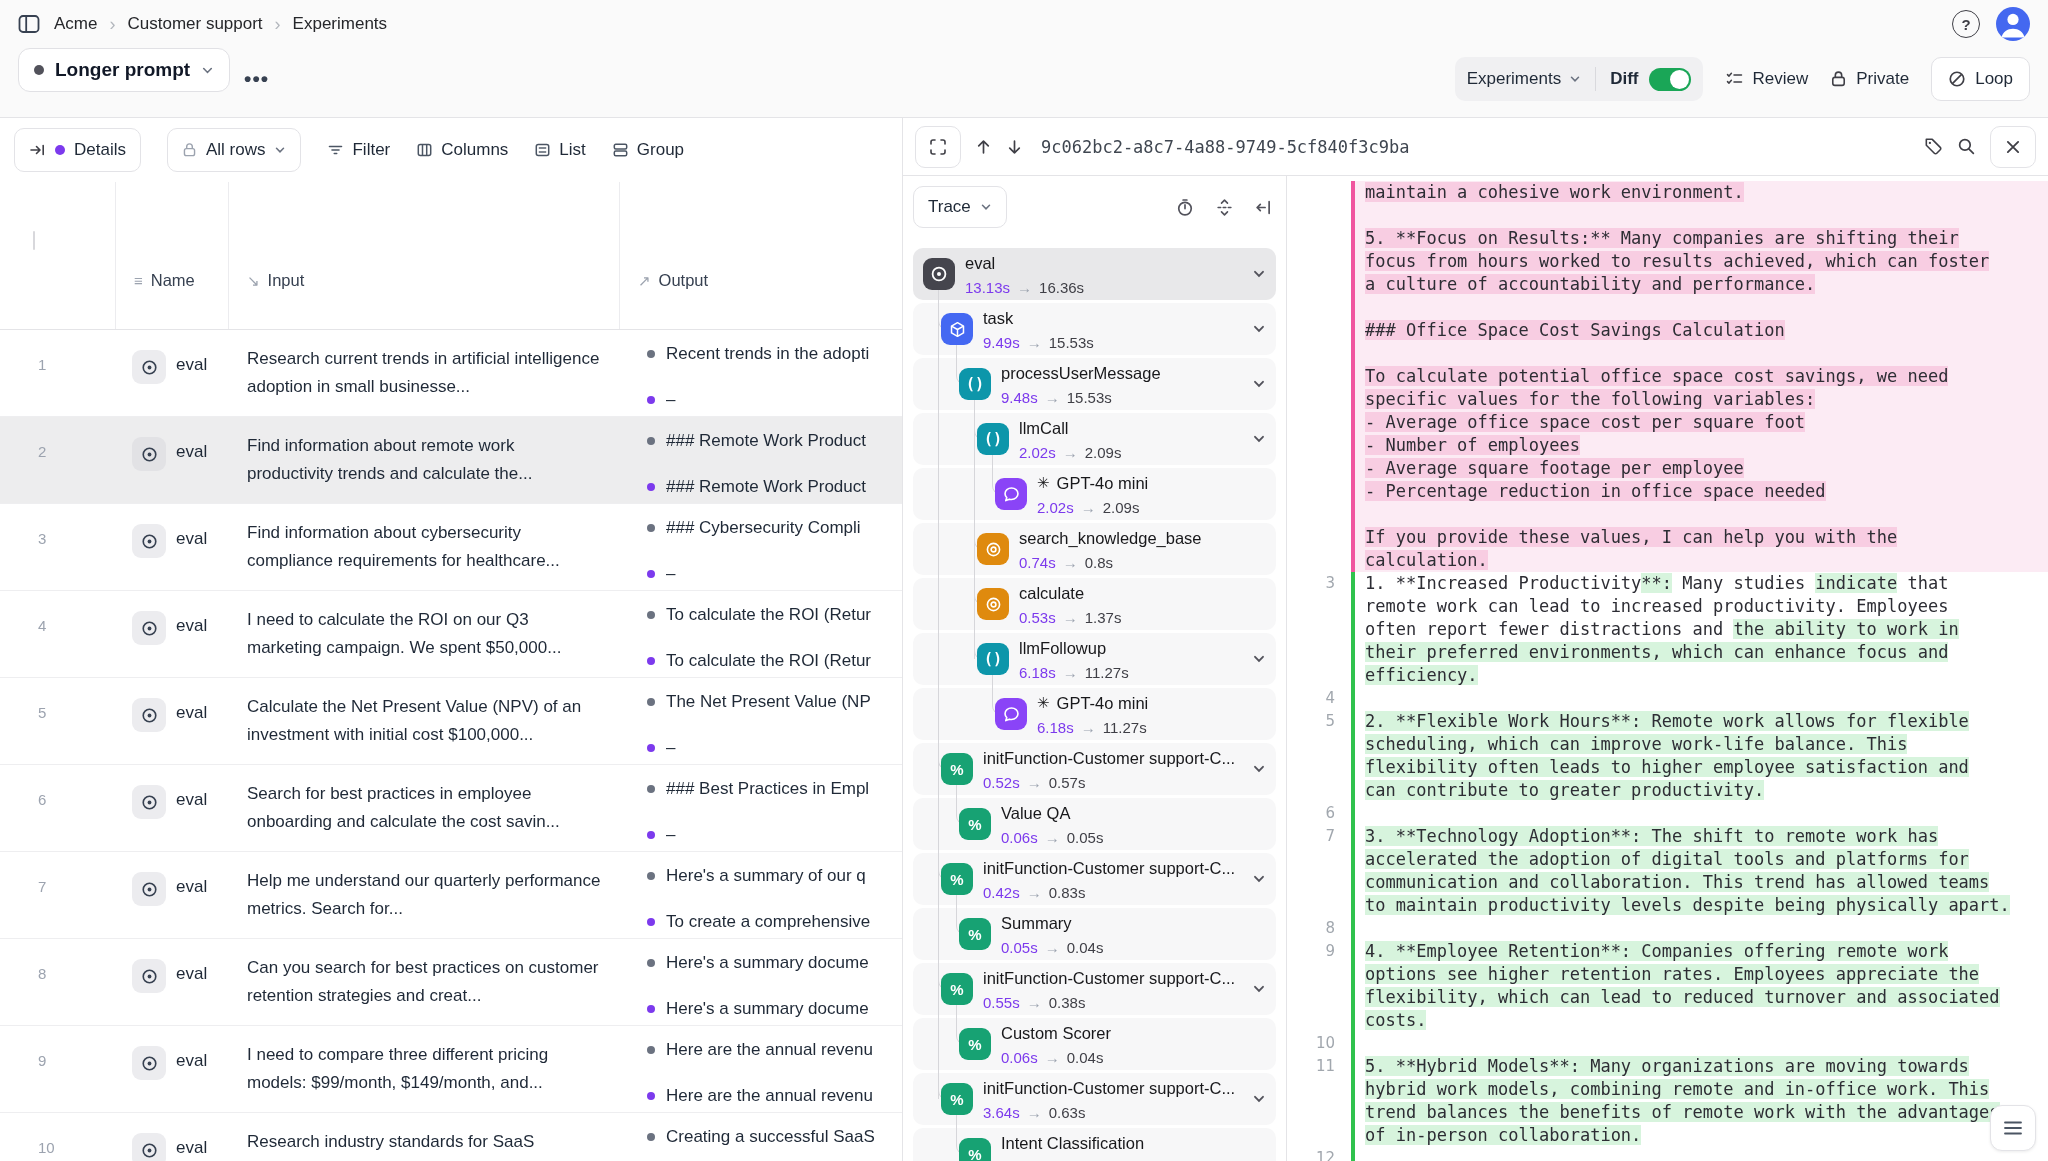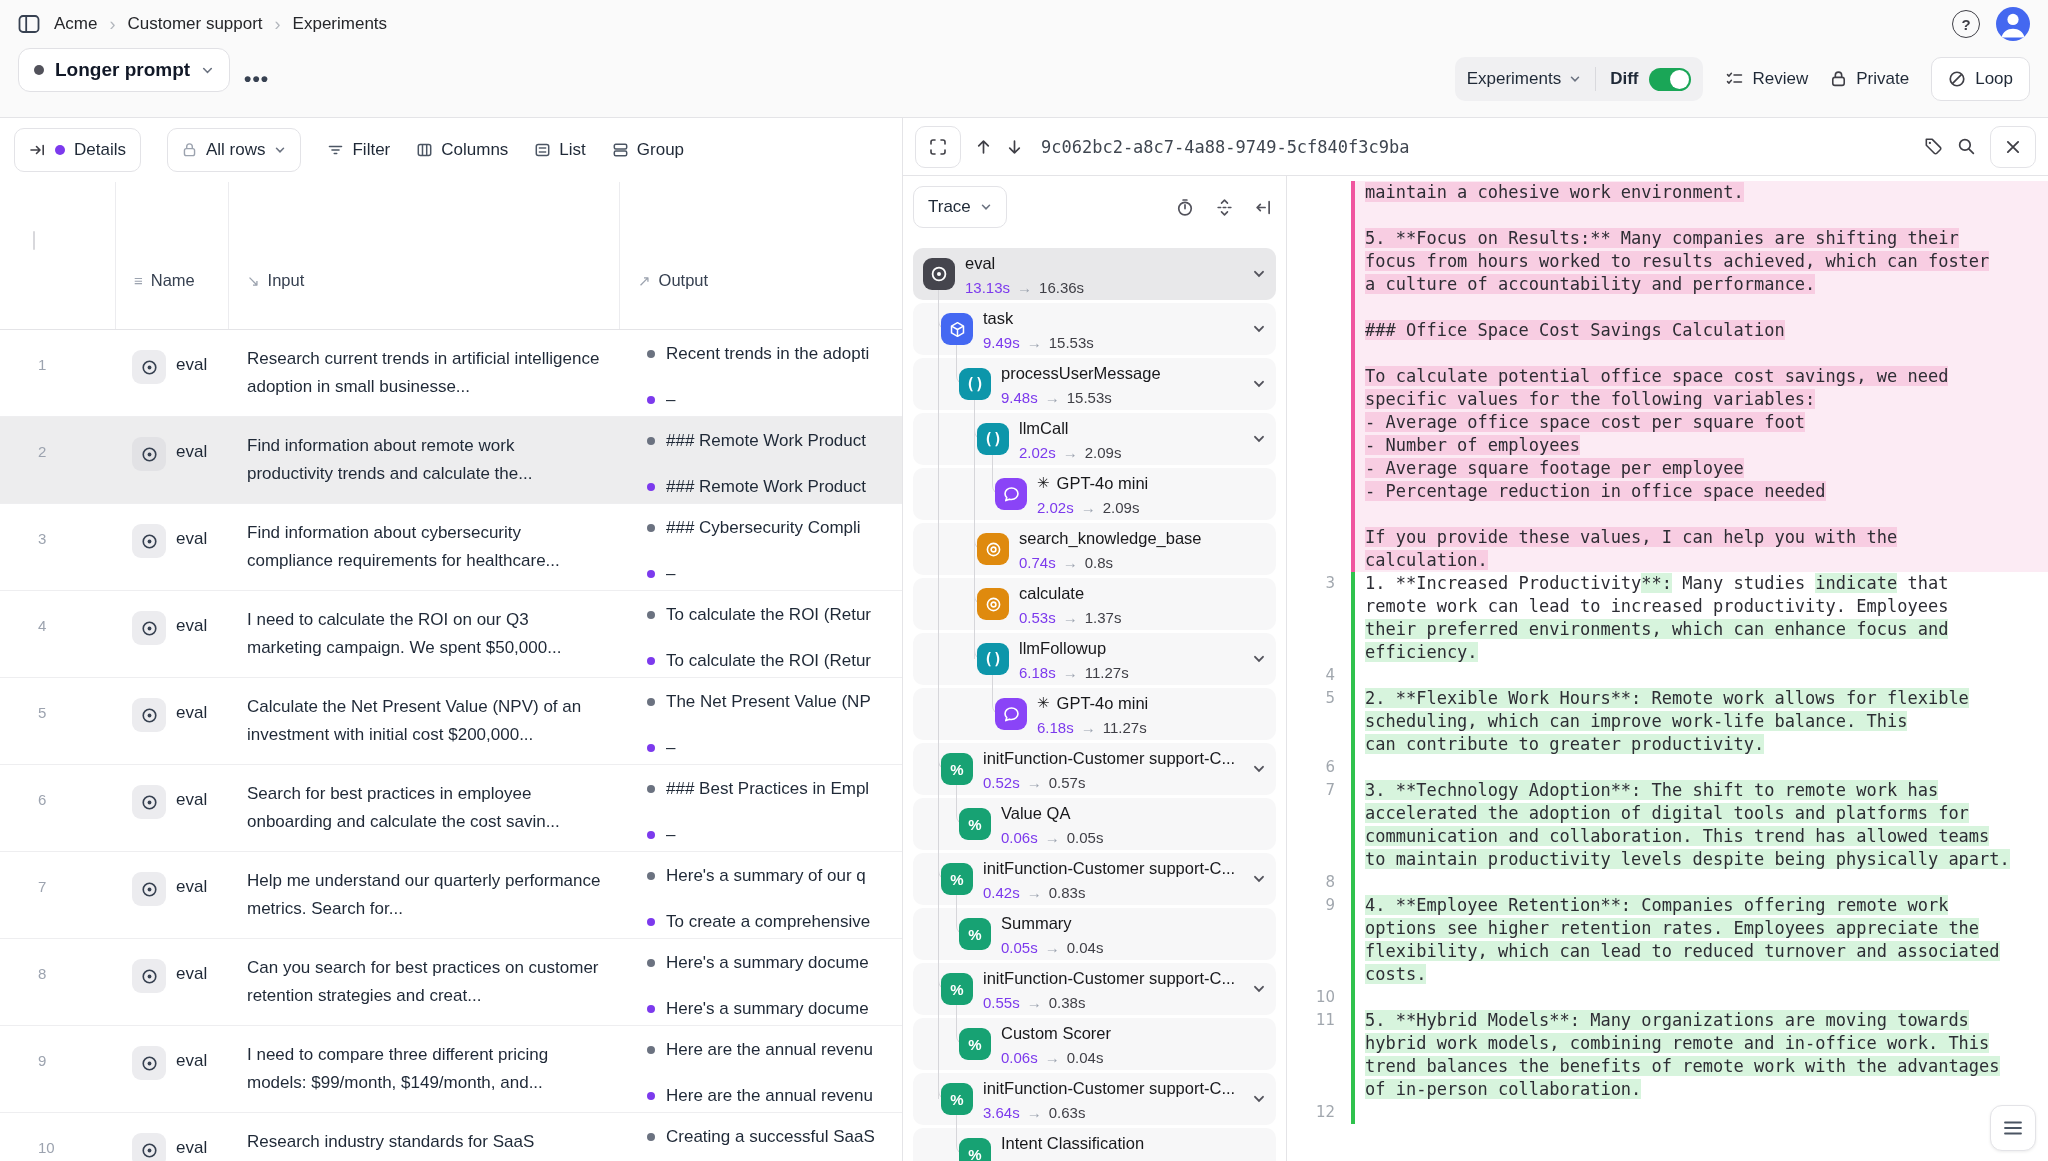--- a/index.html
+++ b/index.html
@@ -351,21 +351,21 @@
           <div class="c-num">5</div>
           <div class="c-name">
             <span class="eval-chip">
               <svg width="19" height="19" viewBox="0 0 20 20">
                 <circle cx="10" cy="10" r="6.6" fill="none" stroke="#374151" stroke-width="1.7"></circle>
                 <circle cx="10" cy="10" r="2" fill="#374151"></circle>
               </svg>
             </span>
             <span class="nm">eval</span>
           </div>
-          <div class="c-input">Calculate the Net Present Value (NPV) of an investment with initial cost $200,000...</div>
+          <div class="c-input">Calculate the Net Present Value (NPV) of an investment with initial cost $100,000...</div>
           <div class="c-out">
             <div class="out-line">
               <span class="out-dot a"></span>
               <span>The Net Present Value (NP</span>
             </div>
             <div class="out-line">
               <span class="out-dot b"></span>
               <span>–</span>
             </div>
           </div>
@@ -816,25 +816,27 @@
             <div class="dline removed"><span class="g"></span><span class="bar"></span><span class="txt"><span class="h">specific values for the following variables:</span></span></div>
             <div class="dline removed"><span class="g"></span><span class="bar"></span><span class="txt"><span class="h">- Average office space cost per square foot</span></span></div>
             <div class="dline removed"><span class="g"></span><span class="bar"></span><span class="txt"><span class="h">- Number of employees</span></span></div>
             <div class="dline removed"><span class="g"></span><span class="bar"></span><span class="txt"><span class="h">- Average square footage per employee</span></span></div>
             <div class="dline removed"><span class="g"></span><span class="bar"></span><span class="txt"><span class="h">- Percentage reduction in office space needed</span></span></div>
             <div class="dline removed"><span class="g"></span><span class="bar"></span><span class="txt"></span></div>
             <div class="dline removed"><span class="g"></span><span class="bar"></span><span class="txt"><span class="h">If you provide these values, I can help you with the</span></span></div>
             <div class="dline removed"><span class="g"></span><span class="bar"></span><span class="txt"><span class="h">calculation.</span></span></div>
             <div class="dline added"><span class="g">3</span><span class="bar"></span><span class="txt">1. **Increased Productivity<span class="h">**:</span> Many studies <span class="h">indicate</span> that</span></div>
             <div class="dline added"><span class="g"></span><span class="bar"></span><span class="txt">remote work can lead to increased productivity. Employees</span></div>
+            <div class="dline added"><span class="g"></span><span class="bar"></span><span class="txt">often report fewer distractions and <span class="h">the ability to work in</span></span></div>
             <div class="dline added"><span class="g"></span><span class="bar"></span><span class="txt"><span class="h">their preferred environments, which can enhance focus and</span></span></div>
             <div class="dline added"><span class="g"></span><span class="bar"></span><span class="txt"><span class="h">efficiency.</span></span></div>
             <div class="dline added"><span class="g">4</span><span class="bar"></span><span class="txt"></span></div>
             <div class="dline added"><span class="g">5</span><span class="bar"></span><span class="txt"><span class="h">2. **Flexible Work Hours**: Remote work allows for flexible</span></span></div>
             <div class="dline added"><span class="g"></span><span class="bar"></span><span class="txt"><span class="h">scheduling, which can improve work-life balance. This</span></span></div>
+            <div class="dline added"><span class="g"></span><span class="bar"></span><span class="txt"><span class="h">flexibility often leads to higher employee satisfaction and</span></span></div>
             <div class="dline added"><span class="g"></span><span class="bar"></span><span class="txt"><span class="h">can contribute to greater productivity.</span></span></div>
             <div class="dline added"><span class="g">6</span><span class="bar"></span><span class="txt"></span></div>
             <div class="dline added"><span class="g">7</span><span class="bar"></span><span class="txt"><span class="h">3. **Technology Adoption**: The shift to remote work has</span></span></div>
             <div class="dline added"><span class="g"></span><span class="bar"></span><span class="txt"><span class="h">accelerated the adoption of digital tools and platforms for</span></span></div>
             <div class="dline added"><span class="g"></span><span class="bar"></span><span class="txt"><span class="h">communication and collaboration. This trend has allowed teams</span></span></div>
             <div class="dline added"><span class="g"></span><span class="bar"></span><span class="txt"><span class="h">to maintain productivity levels despite being physically apart.</span></span></div>
             <div class="dline added"><span class="g">8</span><span class="bar"></span><span class="txt"></span></div>
             <div class="dline added"><span class="g">9</span><span class="bar"></span><span class="txt"><span class="h">4. **Employee Retention**: Companies offering remote work</span></span></div>
             <div class="dline added"><span class="g"></span><span class="bar"></span><span class="txt"><span class="h">options see higher retention rates. Employees appreciate the</span></span></div>
             <div class="dline added"><span class="g"></span><span class="bar"></span><span class="txt"><span class="h">flexibility, which can lead to reduced turnover and associated</span></span></div>

